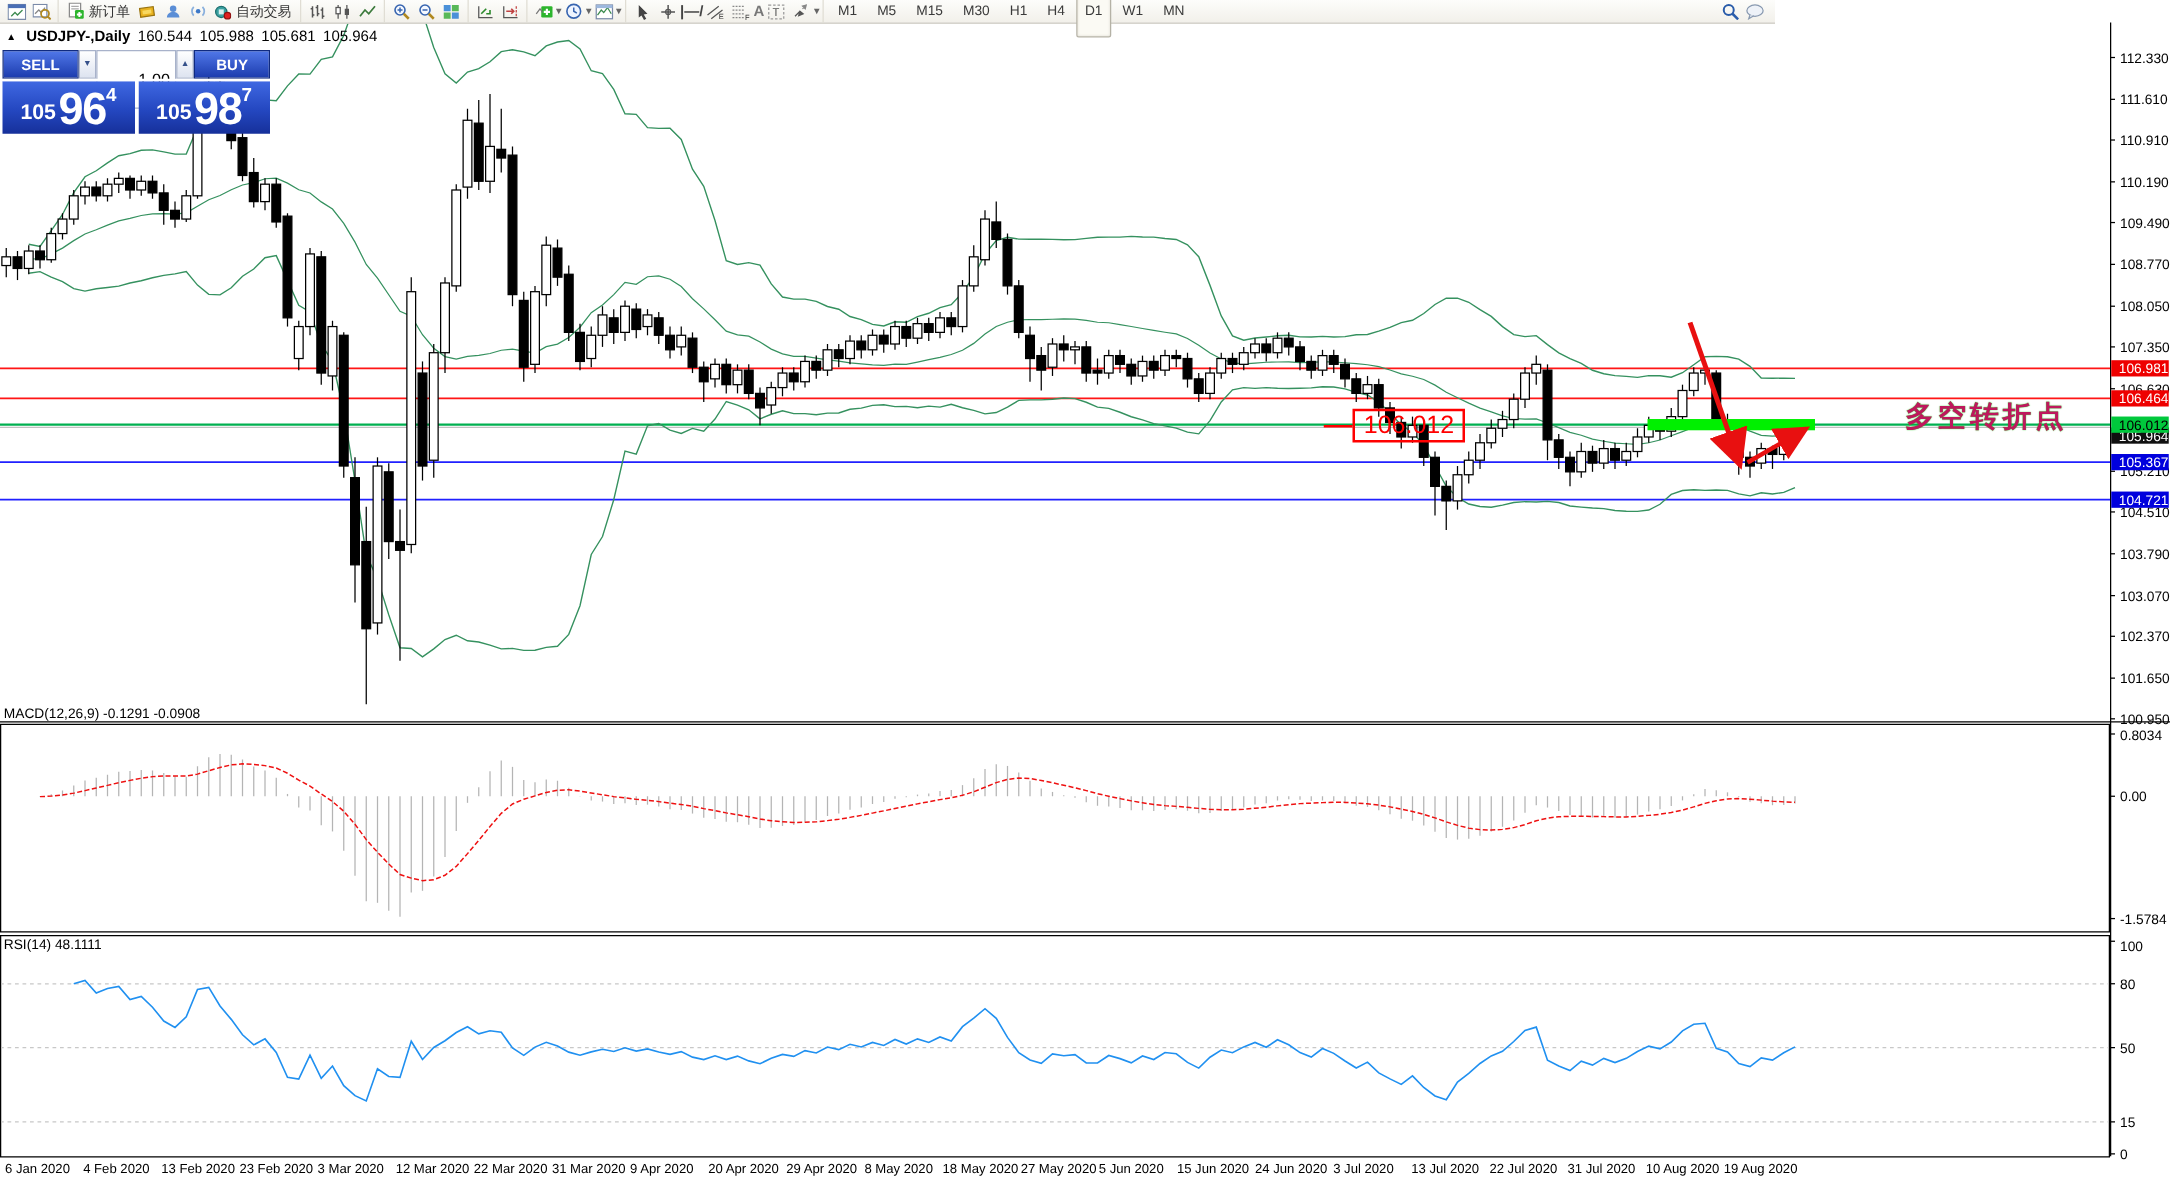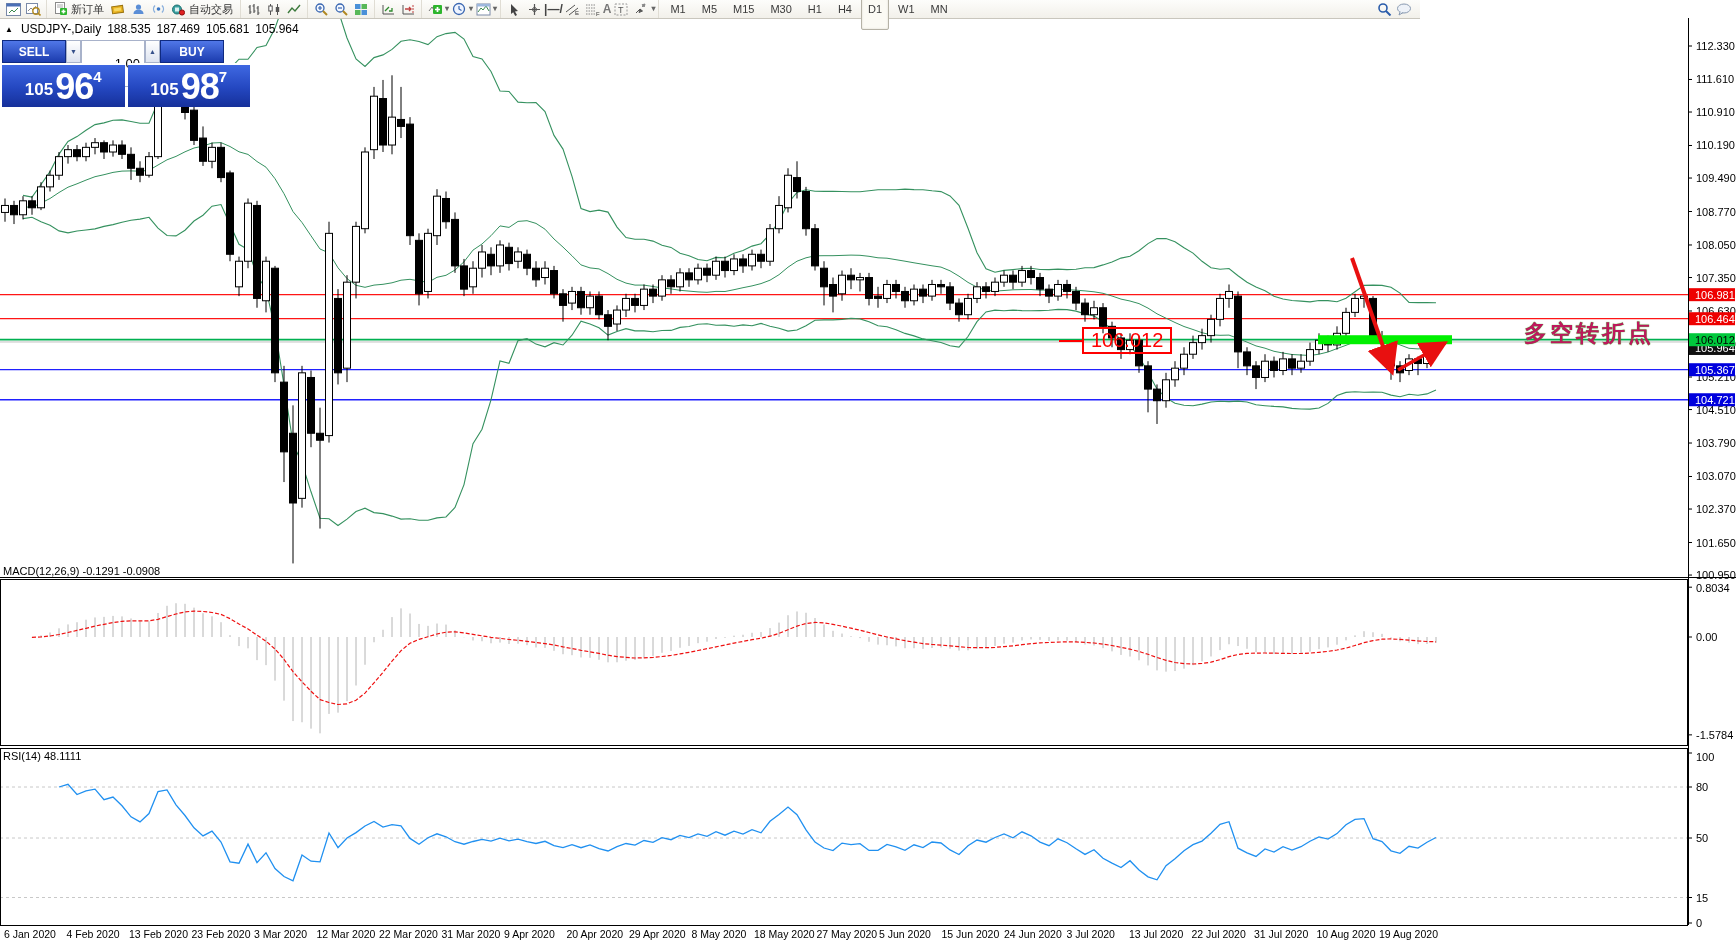--- a/index.html
+++ b/index.html
@@ -12,23 +12,23 @@
   .tb-ic svg{display:block}
   .tb-lb{margin:0 4px 0 1px;white-space:nowrap;font-family:"Liberation Sans",sans-serif;}
   .glyph{font-size:12px;color:#444;font-weight:bold;line-height:14px;}
   .tfbtn{padding:14px 6px;margin:0 1px;font-size:11px;color:#3a3a3a;border:1px solid transparent;border-radius:2px;}
   .tfbtn.active{background:#fbfaf4;border:1px solid #b5b2a6;box-shadow:inset 0 0 2px #d8d5ca;}
   .tb-right{margin-left:auto;display:flex;align-items:center;padding-right:6px;}
   svg text{font-family:"Liberation Sans",sans-serif;}
   .ovl{position:absolute;z-index:3;}
   #title-row{left:5px;top:22px;font-size:12px;color:#000;display:flex;align-items:center;gap:6px;}
   #title-row .tri{font-size:8px;margin-right:2px;}
-  #title-row b{font-weight:normal;}
+  #title-row b{font-weight:bold;}
   
-  #ocp{left:2px;top:40px;width:248px;z-index:4;}
+  #ocp{left:2px;top:40px;width:214px;z-index:4;}
   .ocp-row{display:flex;height:23px;}
   .obtn{width:64px;background:linear-gradient(#5077e8,#1c3cae);color:#fff;font-weight:bold;font-size:12px;
     border:1px solid #0f2a80;box-sizing:border-box;display:flex;align-items:center;justify-content:center;}
   .vspin{width:15px;background:linear-gradient(#ffffff,#dde3f0);border:1px solid #a8b2ca;box-sizing:border-box;
     color:#35508a;font-size:7px;display:flex;align-items:center;justify-content:center;}
   #vol{width:54px;border:1px solid #a8b2ca;font-size:13px;text-align:right;padding:12px 4px;height:21px;box-sizing:content-box;
     font-family:"Liberation Sans",sans-serif;}
   .price-row{display:flex;gap:3px;height:44px;margin-top:0;}
   .pbox{flex:1;background:linear-gradient(#3f68e2 0%,#2447c0 55%,#16309a 100%);border-top:2px solid #fff;
     color:#fff;display:flex;align-items:flex-end;justify-content:center;padding-bottom:1px;}
@@ -870,22 +870,22 @@
           <ellipse cx="8" cy="5.5" rx="6.5" ry="4.5" fill="#eef2f8" stroke="#8899b0"></ellipse>
           <path d="M4 9l-1 3 4-2.4" fill="#eef2f8" stroke="#8899b0"></path>
         </svg>
       </span>
   </div>
 </div>
 
 <div class="ovl" id="title-row">
   <span class="tri">▲</span>
   <b>USDJPY-,Daily</b>
-  <span>188.535</span>
-  <span>187.469</span>
+  <span>160.544</span>
+  <span>105.988</span>
   <span>105.681</span>
   <span>105.964</span>
 </div>
 
 <div class="ovl" id="ocp">
   <div class="ocp-row">
     <div class="obtn">SELL</div>
     <div class="vspin">▼</div>
     <input id="vol" value="1.00" style="">
     <div class="vspin">▲</div>

